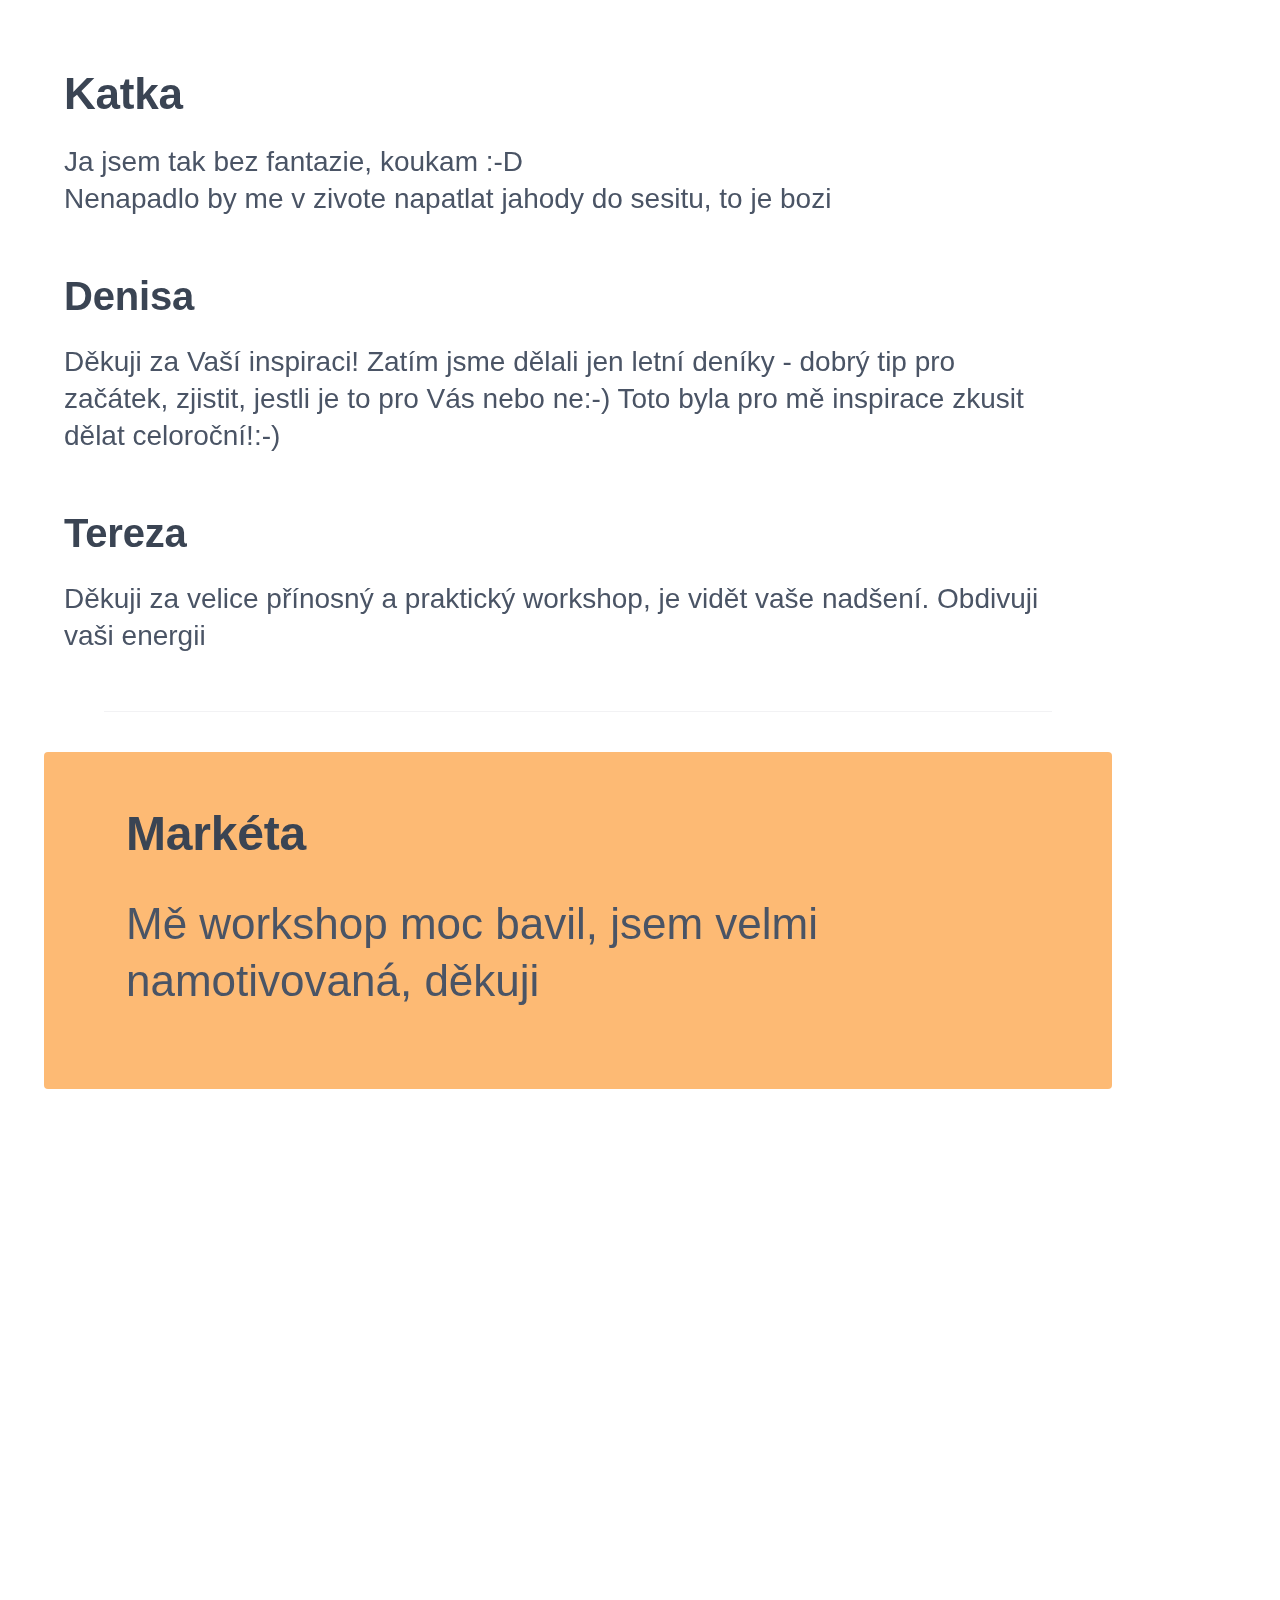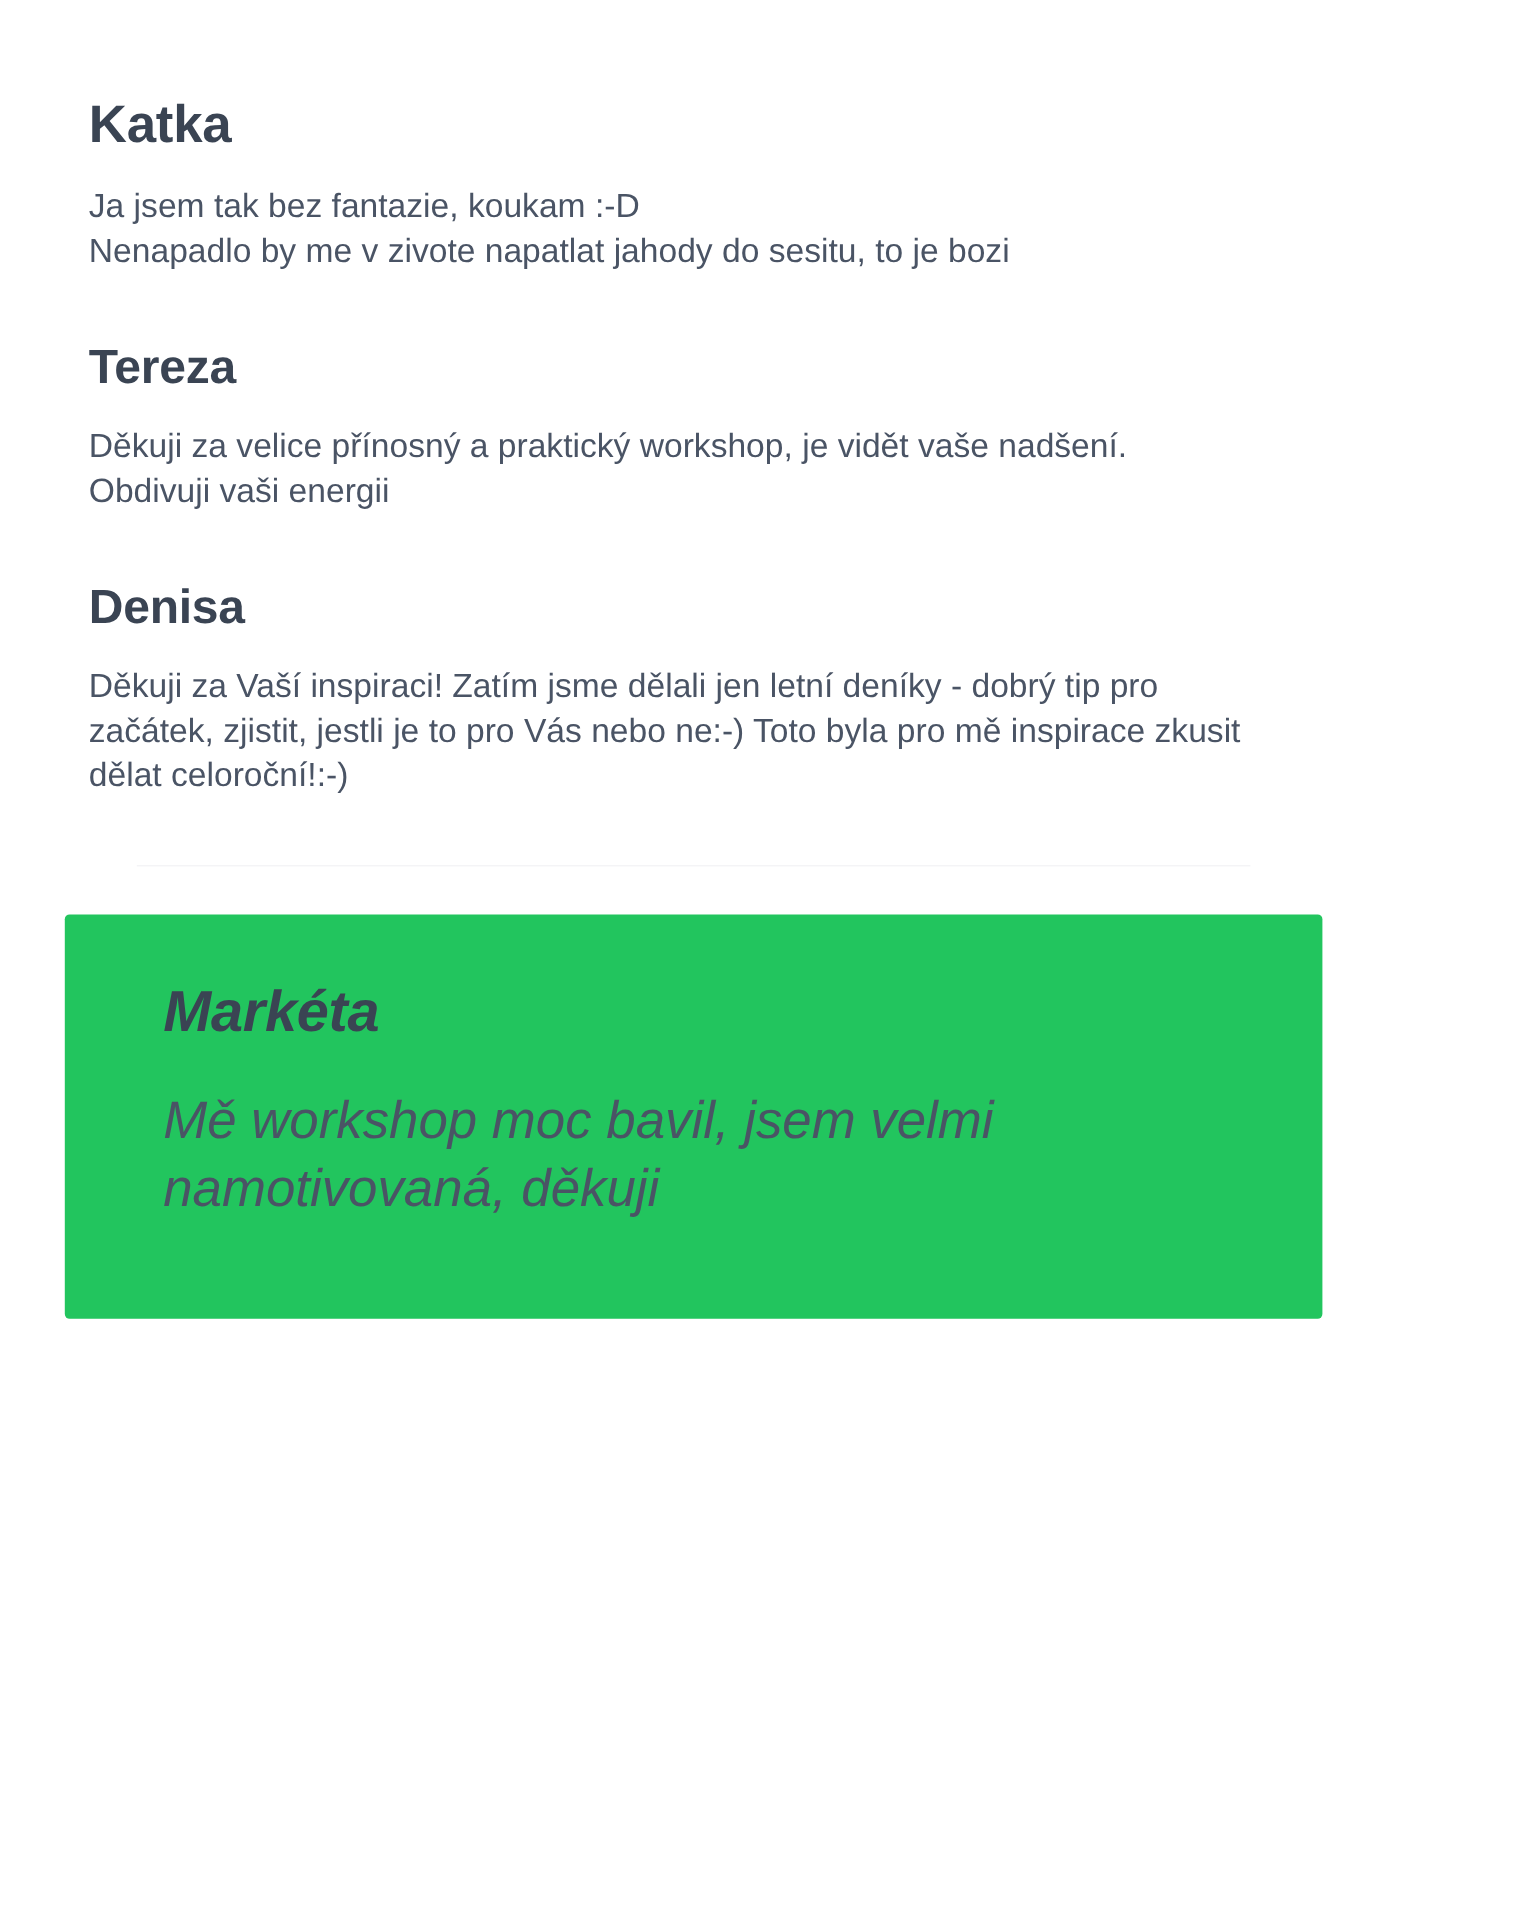--- a/index.html
+++ b/index.html
@@ -13,21 +13,21 @@
     font-family: "Liberation Sans", sans-serif;
     color: #3c4655;
     -webkit-font-smoothing: antialiased;
   }
 
   .page {
     position: relative;
     width: 1112px;
     min-height: 1600px;
     box-sizing: border-box;
-    padding: 10px;
+    padding: 0;
     background: #ffffff;
     overflow: hidden;
   }
 
   
   .testimonials {
     padding: 70px 60px 0 64px;
   }
 
   .testimonial {
@@ -57,26 +57,25 @@
     line-height: 1.32;
     color: #4a5465;
     margin: 0;
     max-width: 1060px;
     white-space: pre-line;
   }
 
   
   .highlight-card {
     margin-top: 40px;
-    background: #22c55e;
+    background: #fdba74;
     border-radius: 4px;
     padding: 56px 60px 80px 82px;
     margin-left: -20px;
     margin-right: -60px;
-    font-style: italic;
   }
   .highlight-card .t-name {
     font-size: 48px;
     font-weight: 600;
     margin-bottom: 34px;
   }
   .highlight-card .t-text {
     font-size: 44px;
     line-height: 1.3;
     max-width: 1020px;
@@ -96,27 +95,27 @@
 
   <div class="testimonials">
 
     <div class="testimonial">
       <h2 class="t-name">Katka</h2>
       <p class="t-text">Ja jsem tak bez fantazie, koukam :-D
 Nenapadlo by me v zivote napatlat jahody do sesitu, to je bozi</p>
     </div>
 
     <div class="testimonial">
-      <h2 class="t-name small">Tereza</h2>
-      <p class="t-text">Děkuji za velice přínosný a praktický workshop, je vidět vaše nadšení. Obdivuji vaši energii</p>
+      <h2 class="t-name small">Denisa</h2>
+      <p class="t-text">Děkuji za Vaší inspiraci! Zatím jsme dělali jen letní deníky - dobrý tip pro začátek, zjistit, jestli je to pro Vás nebo ne:-) Toto byla pro mě inspirace zkusit dělat celoroční!:-)</p>
     </div>
 
     <div class="testimonial">
-      <h2 class="t-name small">Denisa</h2>
-      <p class="t-text">Děkuji za Vaší inspiraci! Zatím jsme dělali jen letní deníky - dobrý tip pro začátek, zjistit, jestli je to pro Vás nebo ne:-) Toto byla pro mě inspirace zkusit dělat celoroční!:-)</p>
+      <h2 class="t-name small">Tereza</h2>
+      <p class="t-text">Děkuji za velice přínosný a praktický workshop, je vidět vaše nadšení. Obdivuji vaši energii</p>
     </div>
 
     <hr class="divider">
 
     <div class="highlight-card testimonial">
       <h2 class="t-name">Markéta</h2>
       <p class="t-text">Mě workshop moc bavil, jsem velmi namotivovaná, děkuji</p>
     </div>
 
   </div>

